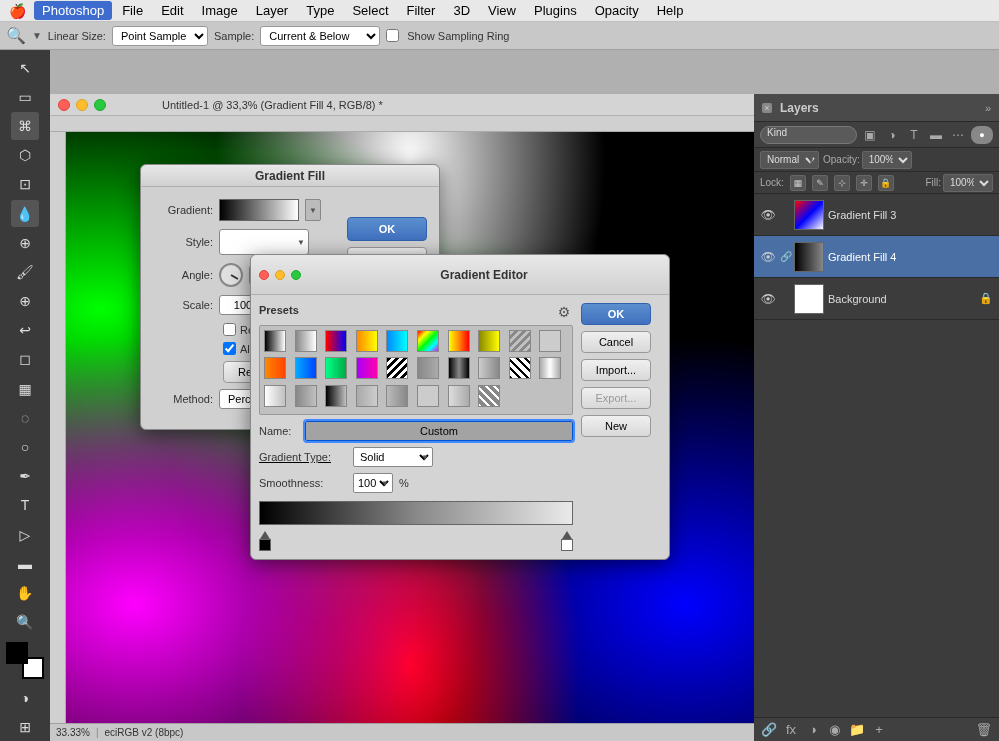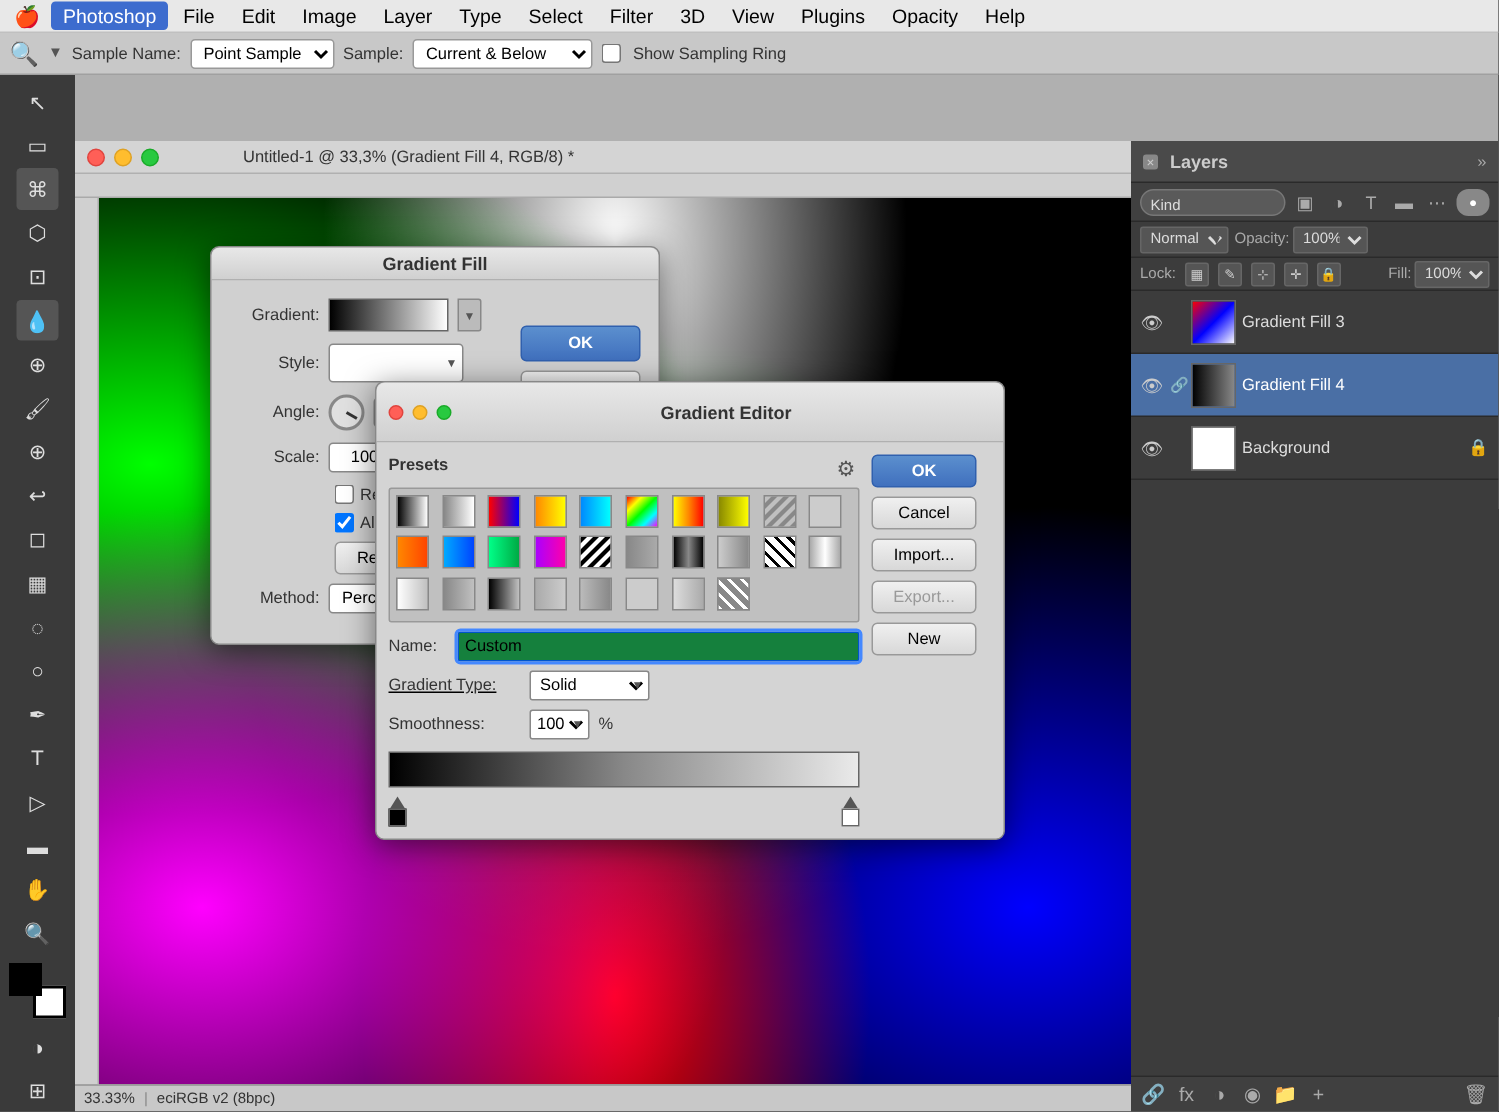--- a/index.html
+++ b/index.html
@@ -271,21 +271,21 @@
     .layers-search {
       flex: 1;
       height: 18px;
       background: #5a5a5a;
       border: 1px solid #777;
       border-radius: 9px;
       padding: 0 6px;
       font-size: 10px;
       color: #ddd;
       display: flex;
-      align-items: flex-end;
+      align-items: flex-start;
     }
     .layers-icon-btn {
       width: 18px;
       height: 18px;
       color: #aaa;
       font-size: 12px;
       display: flex;
       align-items: center;
       justify-content: center;
       cursor: pointer;
@@ -700,26 +700,27 @@
       margin-top: 6px;
     }
     .ge-name-label {
       font-size: 11px;
       color: #333;
       width: 40px;
     }
     .ge-name-input {
       flex: 1;
       height: 20px;
-      background: #15803d;
+      background: #a3a3a3;
       border: 1px solid #0055cc;
       border-radius: 2px;
       font-size: 11px;
       padding: 0 4px;
       outline: 2px solid #4488ff;
+      text-align: center;
     }
     .ge-type-row {
       display: flex;
       align-items: center;
       gap: 6px;
       margin-top: 6px;
       text-decoration: underline;
     }
     .ge-type-label {
       font-size: 11px;
@@ -822,21 +823,21 @@
   <div class="menu-item">3D</div>
   <div class="menu-item">View</div>
   <div class="menu-item">Plugins</div>
   <div class="menu-item">Opacity</div>
   <div class="menu-item">Help</div>
 </div>
 
 <div class="toolbar">
   <span style="font-size:16px; color:#333;">🔍</span>
   <span style="font-size:10px; color:#555;">▼</span>
-  <span class="toolbar-label">Sample Name:</span>
+  <span class="toolbar-label">Linear Size:</span>
   <select class="toolbar-select">
     <option>Point Sample</option>
   </select>
   <span class="toolbar-label">Sample:</span>
   <select class="toolbar-select" style="width:120px">
     <option>Current &amp; Below</option>
   </select>
   <input type="checkbox" class="toolbar-checkbox" style="">
   <span class="toolbar-label">Show Sampling Ring</span>
 </div>

